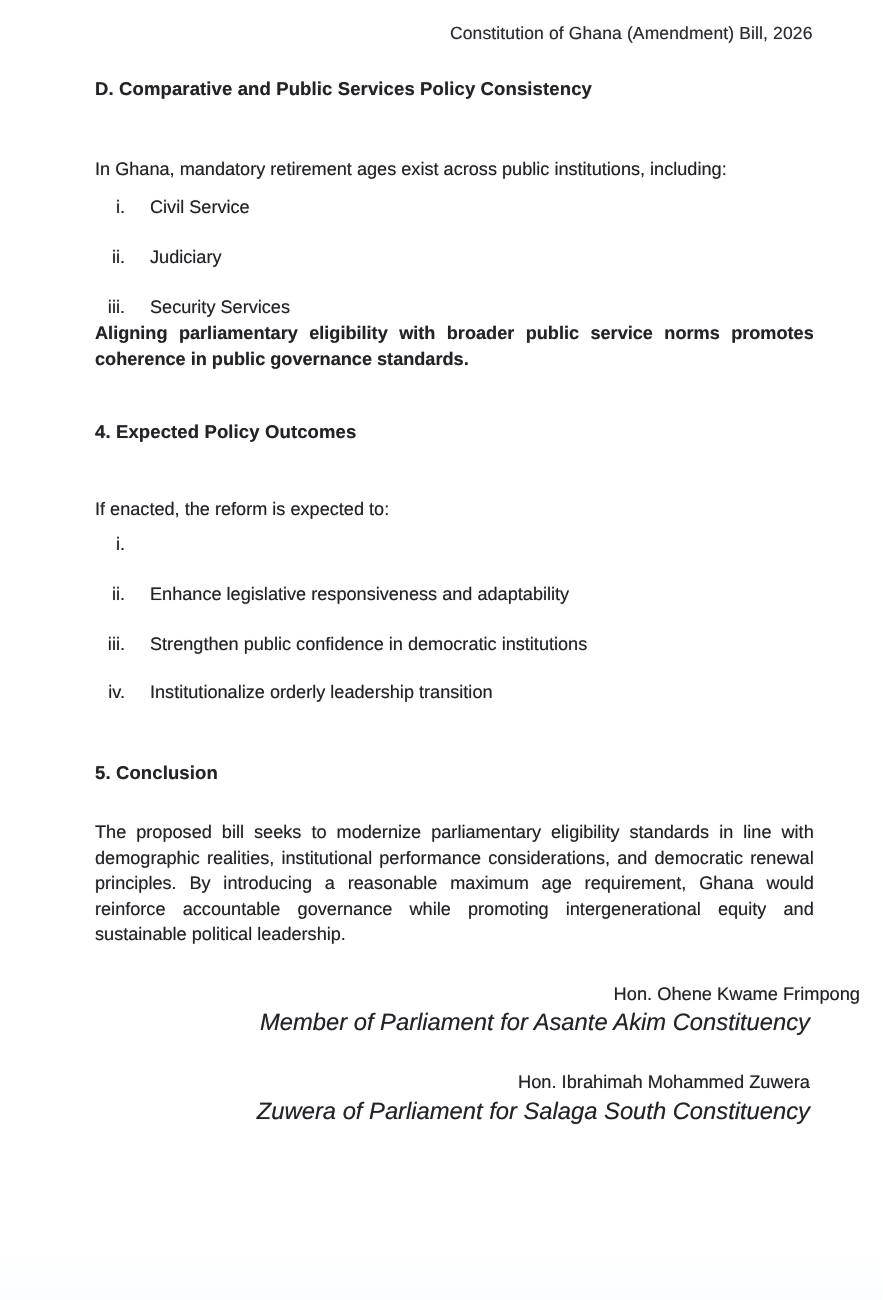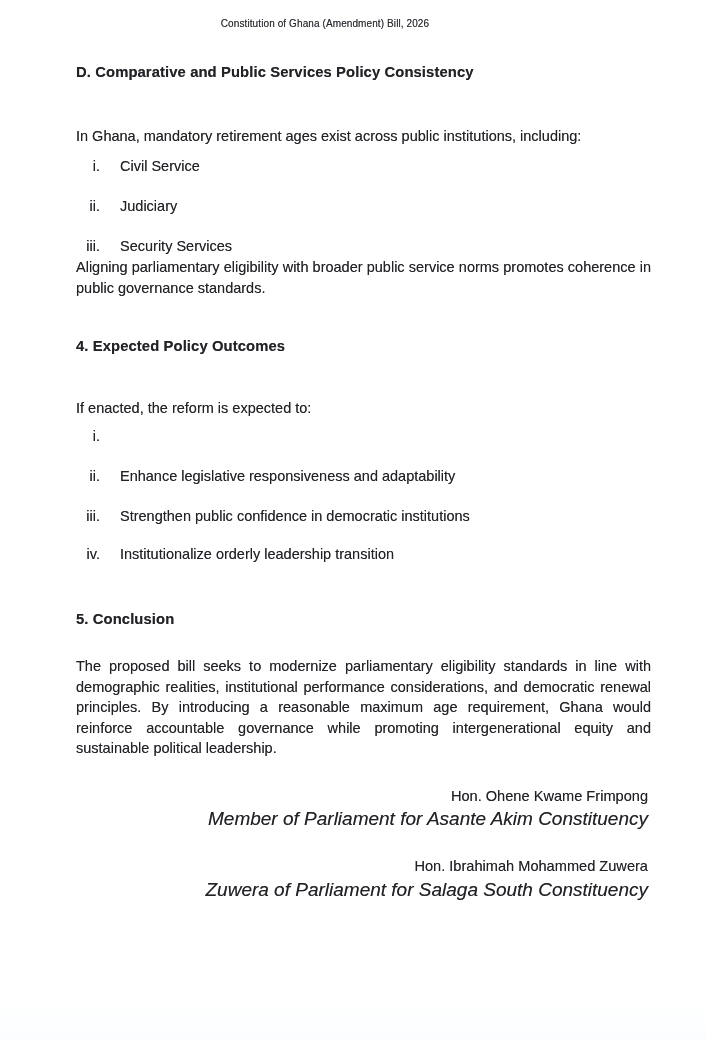--- a/index.html
+++ b/index.html
@@ -16,22 +16,22 @@
     font-family: "Liberation Sans", "DejaVu Sans", sans-serif;
     color: #232327;
     text-shadow: 0 0 0.6px rgba(35, 35, 45, 0.55);
   }
   .abs { position: absolute; }
 
   .doc-header {
     top: 18px;
     left: 0;
     width: 650px;
-    text-align: center;
-    font-size: 10px;
+    text-align: right;
+    font-size: 14px;
     color: #2c2c32;
     letter-spacing: 0.1px;
   }
   .heading {
     left: 76px;
     width: 580px;
     font-weight: bold;
     font-size: 14.8px;
     letter-spacing: 0.1px;
   }
@@ -89,21 +89,21 @@
   </div>
   <div class="abs list-item" style="top:198px;">
     <span class="num">ii.</span>
     <span class="txt">Judiciary</span>
   </div>
   <div class="abs list-item" style="top:238px;">
     <span class="num">iii.</span>
     <span class="txt">Security Services</span>
   </div>
 
-  <div class="abs body-text justified" style="top:257px;">Aligning parliamentary eligibility with broader public service norms promotes coherence in public governance standards.</div>
+  <div class="abs body-text justified" style="top:257px;font-weight:bold;">Aligning parliamentary eligibility with broader public service norms promotes coherence in public governance standards.</div>
 
   <div class="abs heading" style="top:338px;">4. Expected Policy Outcomes</div>
 
   <div class="abs body-text" style="top:398px;">If enacted, the reform is expected to:</div>
 
   <div class="abs list-item" style="top:428px;">
     <span class="num">i.</span>
   </div>
   <div class="abs list-item" style="top:468px;">
     <span class="num">ii.</span>
@@ -115,19 +115,19 @@
   </div>
   <div class="abs list-item" style="top:546px;">
     <span class="num">iv.</span>
     <span class="txt">Institutionalize orderly leadership transition</span>
   </div>
 
   <div class="abs heading" style="top:597px;margin-top:14px;">5. Conclusion</div>
 
   <div class="abs body-text justified" style="top:656px;">The proposed bill seeks to modernize parliamentary eligibility standards in line with demographic realities, institutional performance considerations, and democratic renewal principles. By introducing a reasonable maximum age requirement, Ghana would reinforce accountable governance while promoting intergenerational equity and sustainable political leadership.</div>
 
-  <div class="abs sig-name" style="top:788px;">Hon. Ohene Kwame Frimpong</div>
+  <div class="abs sig-name" style="top:788px;padding-left:40px;">Hon. Ohene Kwame Frimpong</div>
   <div class="abs sig-title" style="top:808px;">Member of Parliament for Asante Akim Constituency</div>
 
   <div class="abs sig-name" style="top:858px;">Hon. Ibrahimah Mohammed Zuwera</div>
   <div class="abs sig-title" style="top:879px;">Zuwera of Parliament for Salaga South Constituency</div>
 
 </div>
 
 </body></html>

